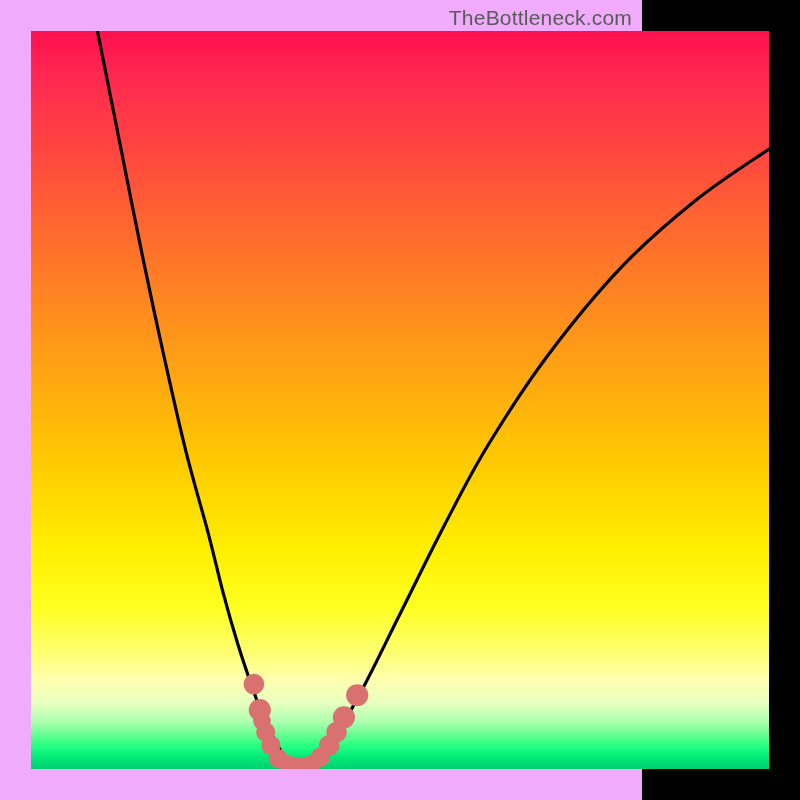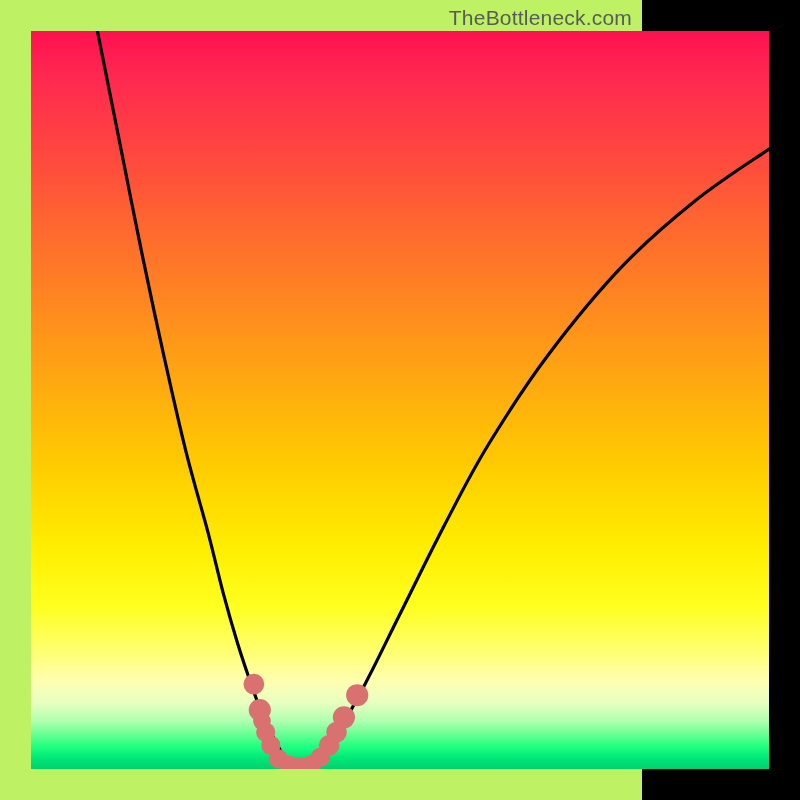--- a/index.html
+++ b/index.html
@@ -1,21 +1,21 @@
 <!DOCTYPE html>
 <html><head>
 <meta charset="utf-8">
 <style>
   * { margin: 0; padding: 0; box-sizing: border-box; }
   html, body { width: 800px; height: 800px; overflow: hidden; background: #000; }
   .chart-container {
     width: 642px;
     height: 800px;
     position: relative;
-    background: #bef264;
+    background: #f0abfc;
   }
   .plot-area {
     position: absolute;
     left: 31px;
     top: 31px;
     width: 738px;
     height: 738px;
     background: linear-gradient(to bottom,
       #ff1050 0%,
       #ff2850 6%,

